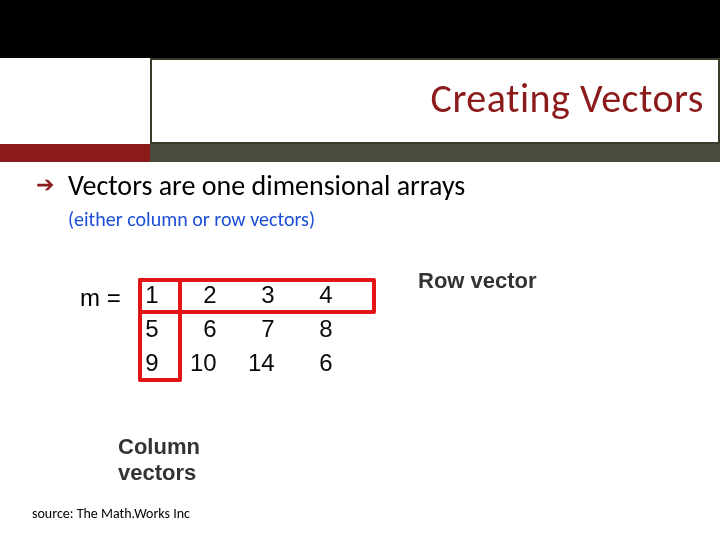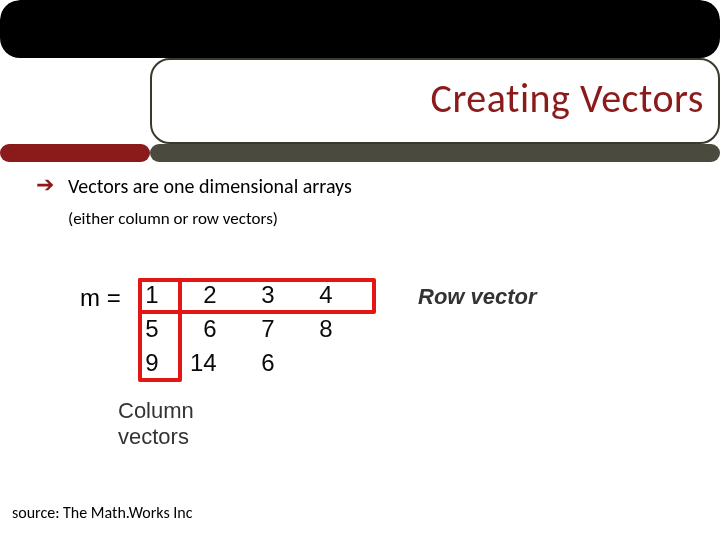--- a/index.html
+++ b/index.html
@@ -1,15 +1,15 @@
 <!DOCTYPE html>
 <html><head>
 <meta charset="utf-8">
 <style>
-  * { margin: 0; padding: 0; box-sizing: border-box; border-radius: 20px; }
+  * { margin: 0; padding: 0; box-sizing: border-box; }
   html, body { width: 720px; height: 540px; font-family: "Segoe UI", "Calibri", sans-serif; background: #fff; overflow: hidden; }
 
   .slide { position: relative; width: 720px; height: 540px; }
 
   
   .topband { position: absolute; left: 0; top: 0; width: 720px; height: 58px; background: #000; }
 
   
   .titlebox {
     position: absolute;
@@ -39,22 +39,22 @@
     left: 150px; top: 144px;
     width: 570px; height: 18px;
     background: #4a4a3e;
   }
 
   
   .body { position: absolute; left: 36px; top: 172px; width: 660px; }
 
   .bullet-row { display: flex; align-items: flex-start; gap: 10px; margin-bottom: 6px; }
   .bullet-icon { color: #8b1a1a; font-size: 22px; line-height: 26px; width: 22px; flex: none; }
-  .bullet-text { font-size: 20px; color: #000; line-height: 28px; }
-  .sub-text { margin-left: 32px; font-size: 17px; color: #000000; line-height: 26px; }
+  .bullet-text { font-size: 28px; color: #000; line-height: 28px; }
+  .sub-text { margin-left: 32px; font-size: 20px; color: #1d4ed8; line-height: 26px; }
 
   
   .matrix-wrap {
     position: absolute;
     left: 80px; top: 278px;
     display: flex;
     align-items: flex-start;
     gap: 0;
   }
   .mlabel {
@@ -95,29 +95,30 @@
     position: absolute;
     font-family: Arial, sans-serif;
     font-size: 22px;
     font-weight: bold;
     color: #333;
   }
   .colvec-label {
     position: absolute;
     font-family: Arial, sans-serif;
     font-size: 22px;
-    font-weight: normal;
+    font-weight: bold;
     color: #333;
     line-height: 26px;
+    margin-top: 36px;
   }
 
   .source {
     position: absolute;
-    left: 12px; bottom: 18px;
-    font-size: 16px;
+    left: 32px; bottom: 18px;
+    font-size: 14px;
     color: #000;
   }
 </style>
 </head>
 <body>
 
 <div class="slide">
 
   <div class="topband"></div>
 
@@ -143,30 +144,31 @@
       <div class="cell">2</div>
       <div class="cell">3</div>
       <div class="cell">4</div>
 
       <div class="cell">5</div>
       <div class="cell">6</div>
       <div class="cell">7</div>
       <div class="cell">8</div>
 
       <div class="cell">9</div>
+      <div class="cell">10</div>
       <div class="cell">14</div>
       <div class="cell">6</div>
     </div>
   </div>
 
   <div class="rowbox" style="left:138px; top:278px; width:238px; height:36px;"></div>
 
   <div class="colbox" style="left:138px; top:278px; width:44px; height:104px;"></div>
 
-  <div class="rowvec-label" style="left:418px; top:284px;font-style:italic;">Row vector</div>
+  <div class="rowvec-label" style="left:418px; top:268px;">Row vector</div>
 
   <div class="colvec-label" style="left:118px; top:398px;">
     <span>Column</span><br>
     <span>vectors</span>
   </div>
 
   <div class="source">source: The Math.Works Inc</div>
 
 </div>
 

